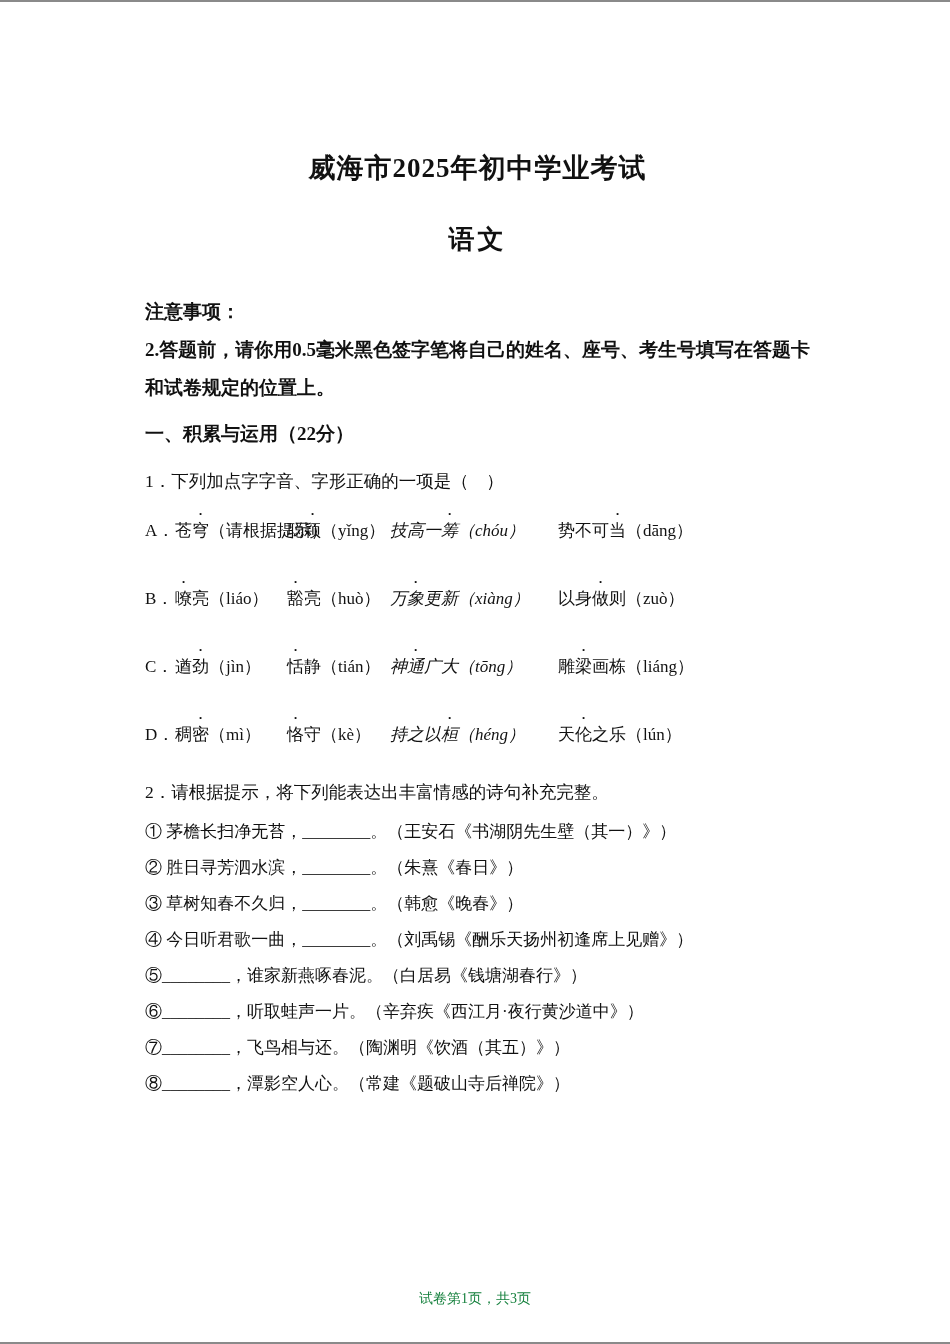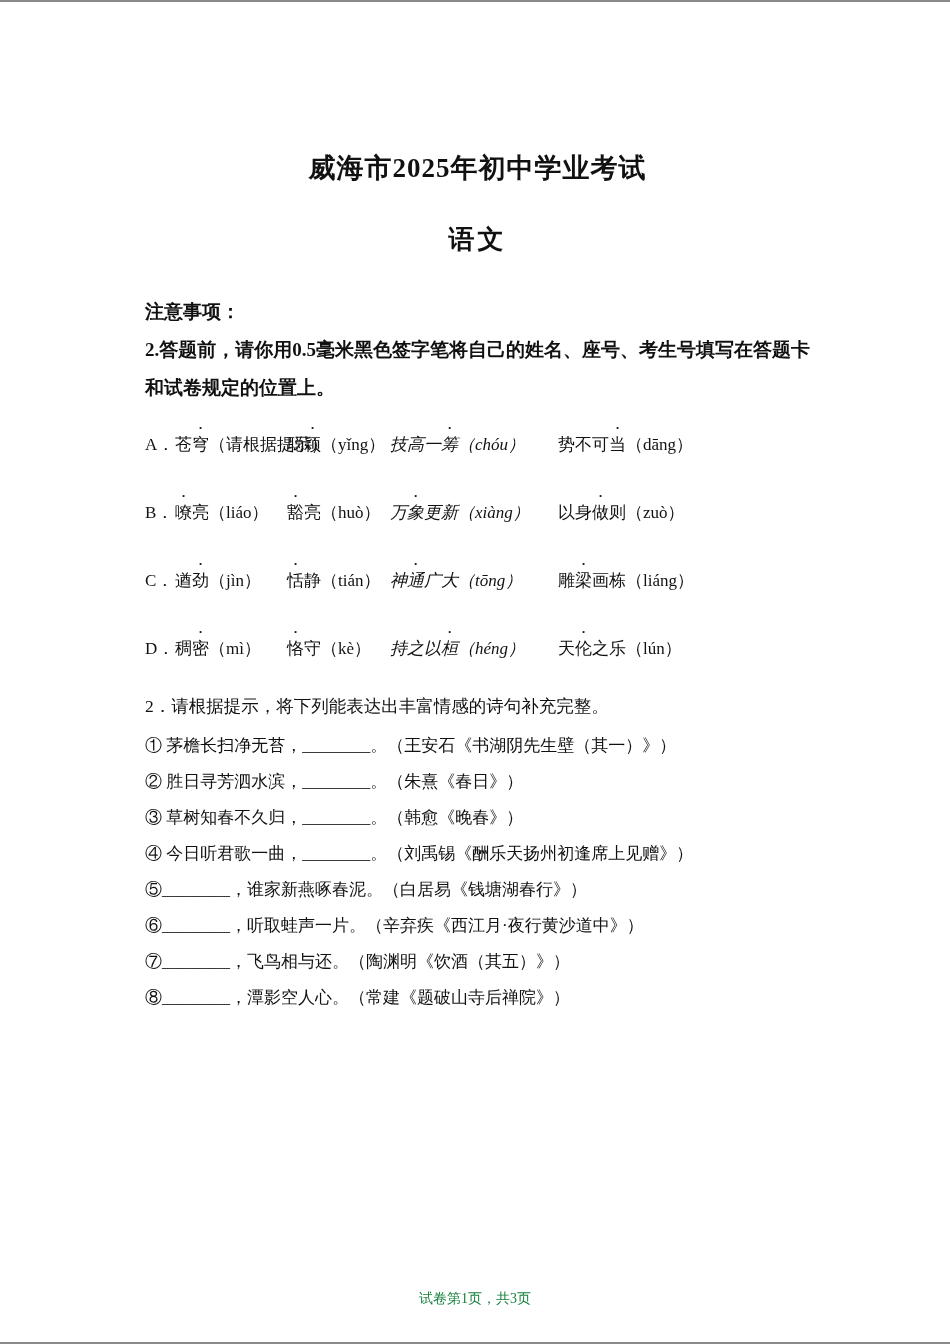--- a/index.html
+++ b/index.html
@@ -50,21 +50,23 @@
 
 <div class="page">
   <h1 class="title">威海市2025年初中学业考试</h1>
   <h2 class="subject">语文</h2>
 
   <section class="notice">
     <p>注意事项：</p>
     <p>2.答题前，请你用0.5毫米黑色签字笔将自己的姓名、座号、考生号填写在答题卡和试卷规定的位置上。</p>
   </section>
 
+  <p class="section-heading">一、积累与运用（22分）</p>
 
+  <p class="q-text">1．下列加点字字音、字形正确的一项是（　）</p>
   <div id="q1-options" class="options">
       <div class="opt-row">
         <span class="opt-label">A．</span>
         <span class="word w0"><span class="ch">苍</span><span class="ch dotted">穹</span><span class="pinyin">（请根据提示）</span></span>
         <span class="word w1"><span class="ch">聪</span><span class="ch dotted">颖</span><span class="pinyin">（yǐng）</span></span>
         <span class="word w2"><span class="ch">技</span><span class="ch">高</span><span class="ch">一</span><span class="ch dotted">筹</span><span class="pinyin">（chóu）</span></span>
         <span class="word w3"><span class="ch">势</span><span class="ch">不</span><span class="ch">可</span><span class="ch dotted">当</span><span class="pinyin">（dāng）</span></span>
       </div>
       <div class="opt-row">
         <span class="opt-label">B．</span>

